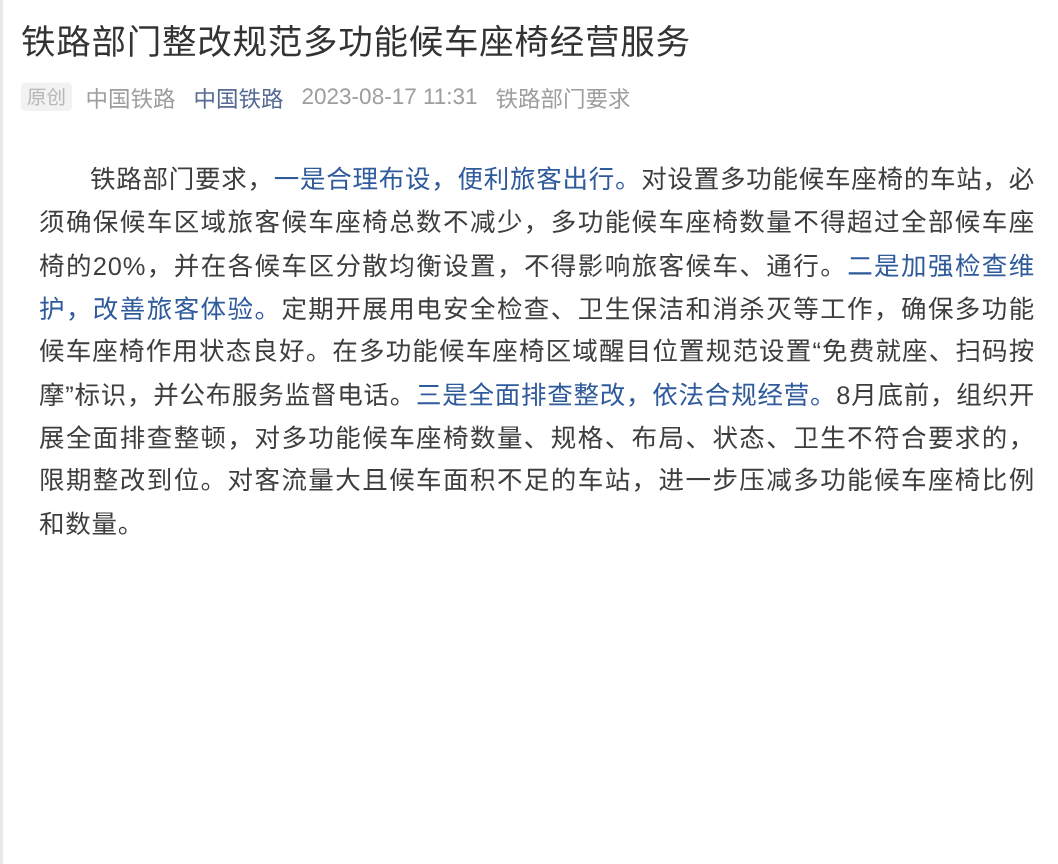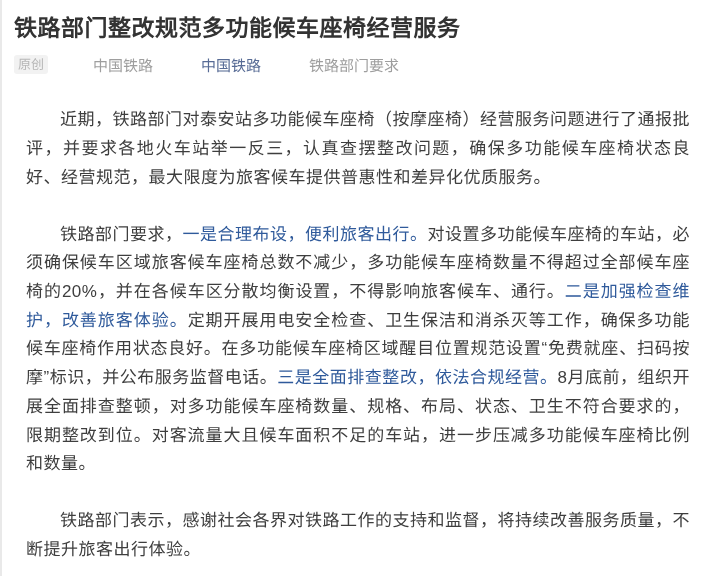--- a/index.html
+++ b/index.html
@@ -24,32 +24,31 @@
   .edge-line{
     position:absolute;left:0;top:0;bottom:0;width:2px;
     background:var(--edge-line);
   }
   .article{
     padding:12px 15px 0 14px;
   }
   .article-title{
     font-size:23px;
     line-height:1.45;
-    font-weight:700;
+    font-weight:400;
     color:var(--title-text);
     letter-spacing:0.5px;
   }
   .meta-row{
     display:flex;
     align-items:center;
     margin-top:9px;
     font-size:15px;
     color:var(--meta-gray);
     white-space:nowrap;
-    gap:36px;
   }
   .original-badge{
     display:inline-block;
     font-size:13px;
     line-height:1;
     padding:3px 4px;
     border-radius:3px;
     background:var(--badge-bg);
     color:var(--badge-text);
     margin-right:9px;
@@ -85,22 +84,21 @@
 <div class="edge-line"></div>
 
 <div class="article">
 
   <h1 class="article-title">铁路部门整改规范多功能候车座椅经营服务</h1>
 
   <div class="meta-row">
     <span class="original-badge">原创</span>
     <span class="meta-author">中国铁路</span>
     <span class="meta-account">中国铁路</span>
+    <span class="meta-time">2023-08-17 11:31</span>
     <span class="meta-location">铁路部门要求</span>
   </div>
 
   <div class="article-body">
-      <p><span class="seg">近期，铁路部门对泰安站多功能候车座椅（按摩座椅）经营服务问题进行了通报批评，并要求各地火车站举一反三，认真查摆整改问题，确保多功能候车座椅状态良好、经营规范，最大限度为旅客候车提供普惠性和差异化优质服务。</span></p>
       <p><span class="seg">铁路部门要求，</span><span class="seg em">一是合理布设，便利旅客出行。</span><span class="seg">对设置多功能候车座椅的车站，必须确保候车区域旅客候车座椅总数不减少，多功能候车座椅数量不得超过全部候车座椅的20%，并在各候车区分散均衡设置，不得影响旅客候车、通行。</span><span class="seg em">二是加强检查维护，改善旅客体验。</span><span class="seg">定期开展用电安全检查、卫生保洁和消杀灭等工作，确保多功能候车座椅作用状态良好。在多功能候车座椅区域醒目位置规范设置“免费就座、扫码按摩”标识，并公布服务监督电话。</span><span class="seg em">三是全面排查整改，依法合规经营。</span><span class="seg">8月底前，组织开展全面排查整顿，对多功能候车座椅数量、规格、布局、状态、卫生不符合要求的，限期整改到位。对客流量大且候车面积不足的车站，进一步压减多功能候车座椅比例和数量。</span></p>
-      <p><span class="seg">铁路部门表示，感谢社会各界对铁路工作的支持和监督，将持续改善服务质量，不断提升旅客出行体验。</span></p>
     </div>
 
 </div>
 
 </body></html>

